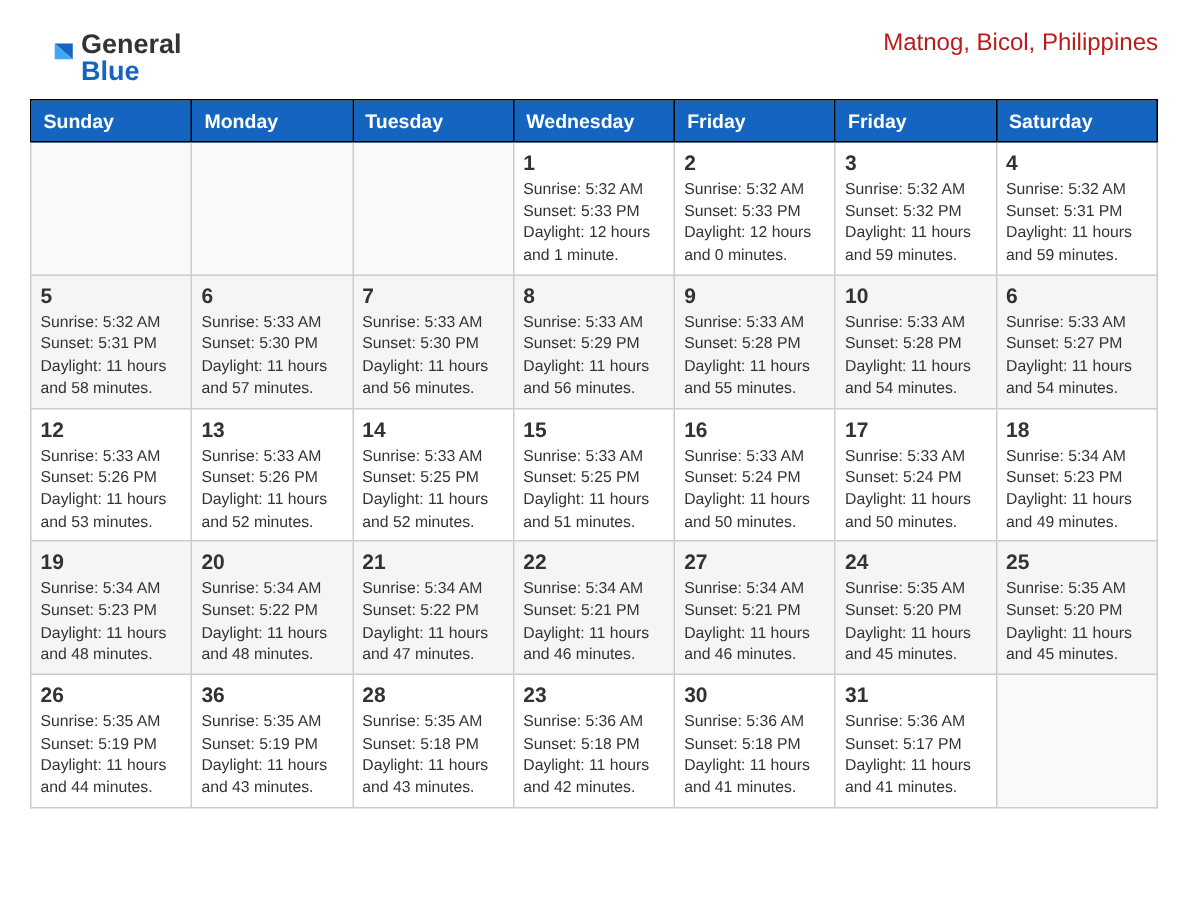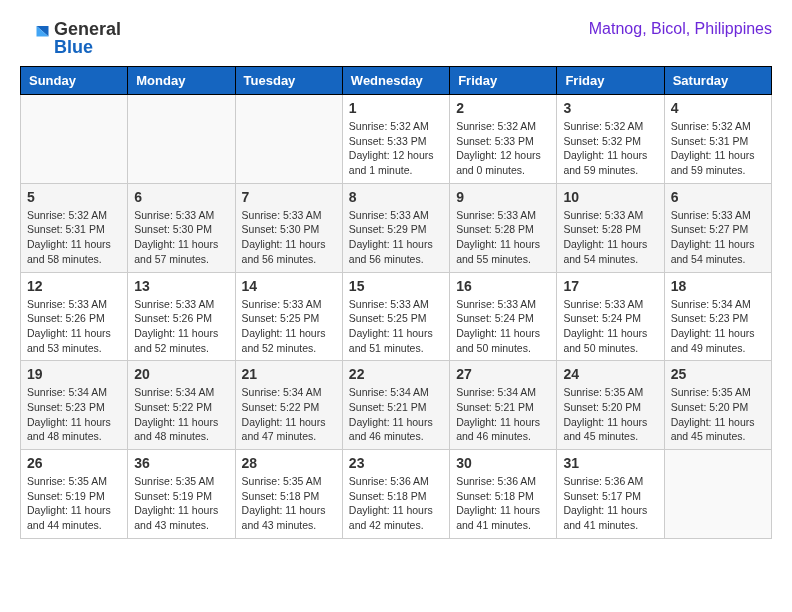--- a/index.html
+++ b/index.html
@@ -11,21 +11,21 @@
       padding: 20px;
     }
     .header-area {
       display: flex;
       justify-content: space-between;
       align-items: flex-start;
       margin-bottom: 10px;
     }
     .logo {
       display: flex;
-      align-items: flex-start;
+      align-items: center;
       gap: 4px;
     }
     .logo-text {
       display: flex;
       flex-direction: column;
       font-size: 18px;
       font-weight: bold;
       line-height: 1;
     }
     .logo-general { color: #333; }
@@ -37,21 +37,21 @@
     .title-area {
       text-align: right;
     }
     .month-title {
       font-size: 36px;
       font-weight: bold;
       color: #333;
     }
     .location {
       font-size: 16px;
-      color: #6d28d9;
+      color: #b91c1c;
     }
     .calendar {
       width: 100%;
       border-collapse: collapse;
       border: 1px solid #ccc;
     }
     .calendar th {
       background: #1565c0;
       color: white;
       text-align: left;

